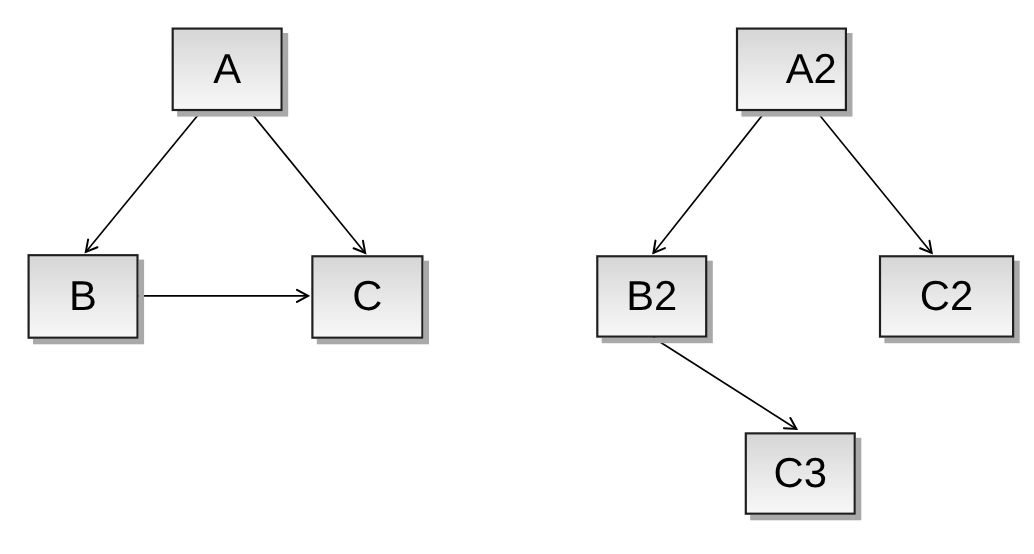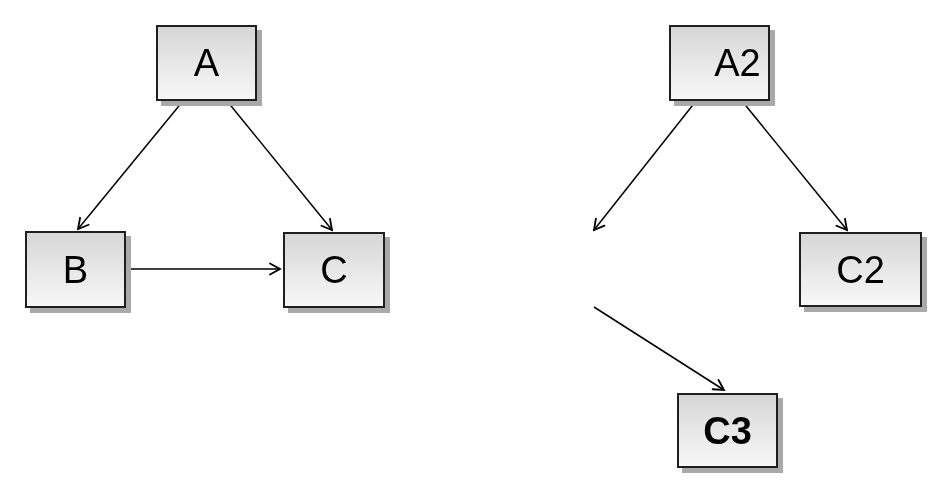--- a/index.html
+++ b/index.html
@@ -78,20 +78,23 @@
       </div>
       <div class="node" style="left: 25px; top: 231px; width: 101px; height: 77px;">
         <span class="node-label">B</span>
       </div>
       <div class="node" style="left: 283px; top: 232px; width: 102px; height: 76px;">
         <span class="node-label">C</span>
       </div>
       <div class="node" style="left: 669px; top: 25px; width: 101px; height: 76px; padding-left: 36px;">
         <span class="node-label">A2</span>
       </div>
+      <div class="node" style="left: 542px; top: 232px; width: 101px; height: 75px;">
+        <span class="node-label">B2</span>
+      </div>
       <div class="node" style="left: 799px; top: 232px; width: 123px; height: 75px;">
         <span class="node-label">C2</span>
       </div>
-      <div class="node" style="left: 677px; top: 393px; width: 101px; height: 75px; font-weight: bold;">
+      <div class="node" style="left: 677px; top: 393px; width: 101px; height: 75px;">
         <span class="node-label">C3</span>
       </div>
     </div>
 </div>
 
 </body></html>

